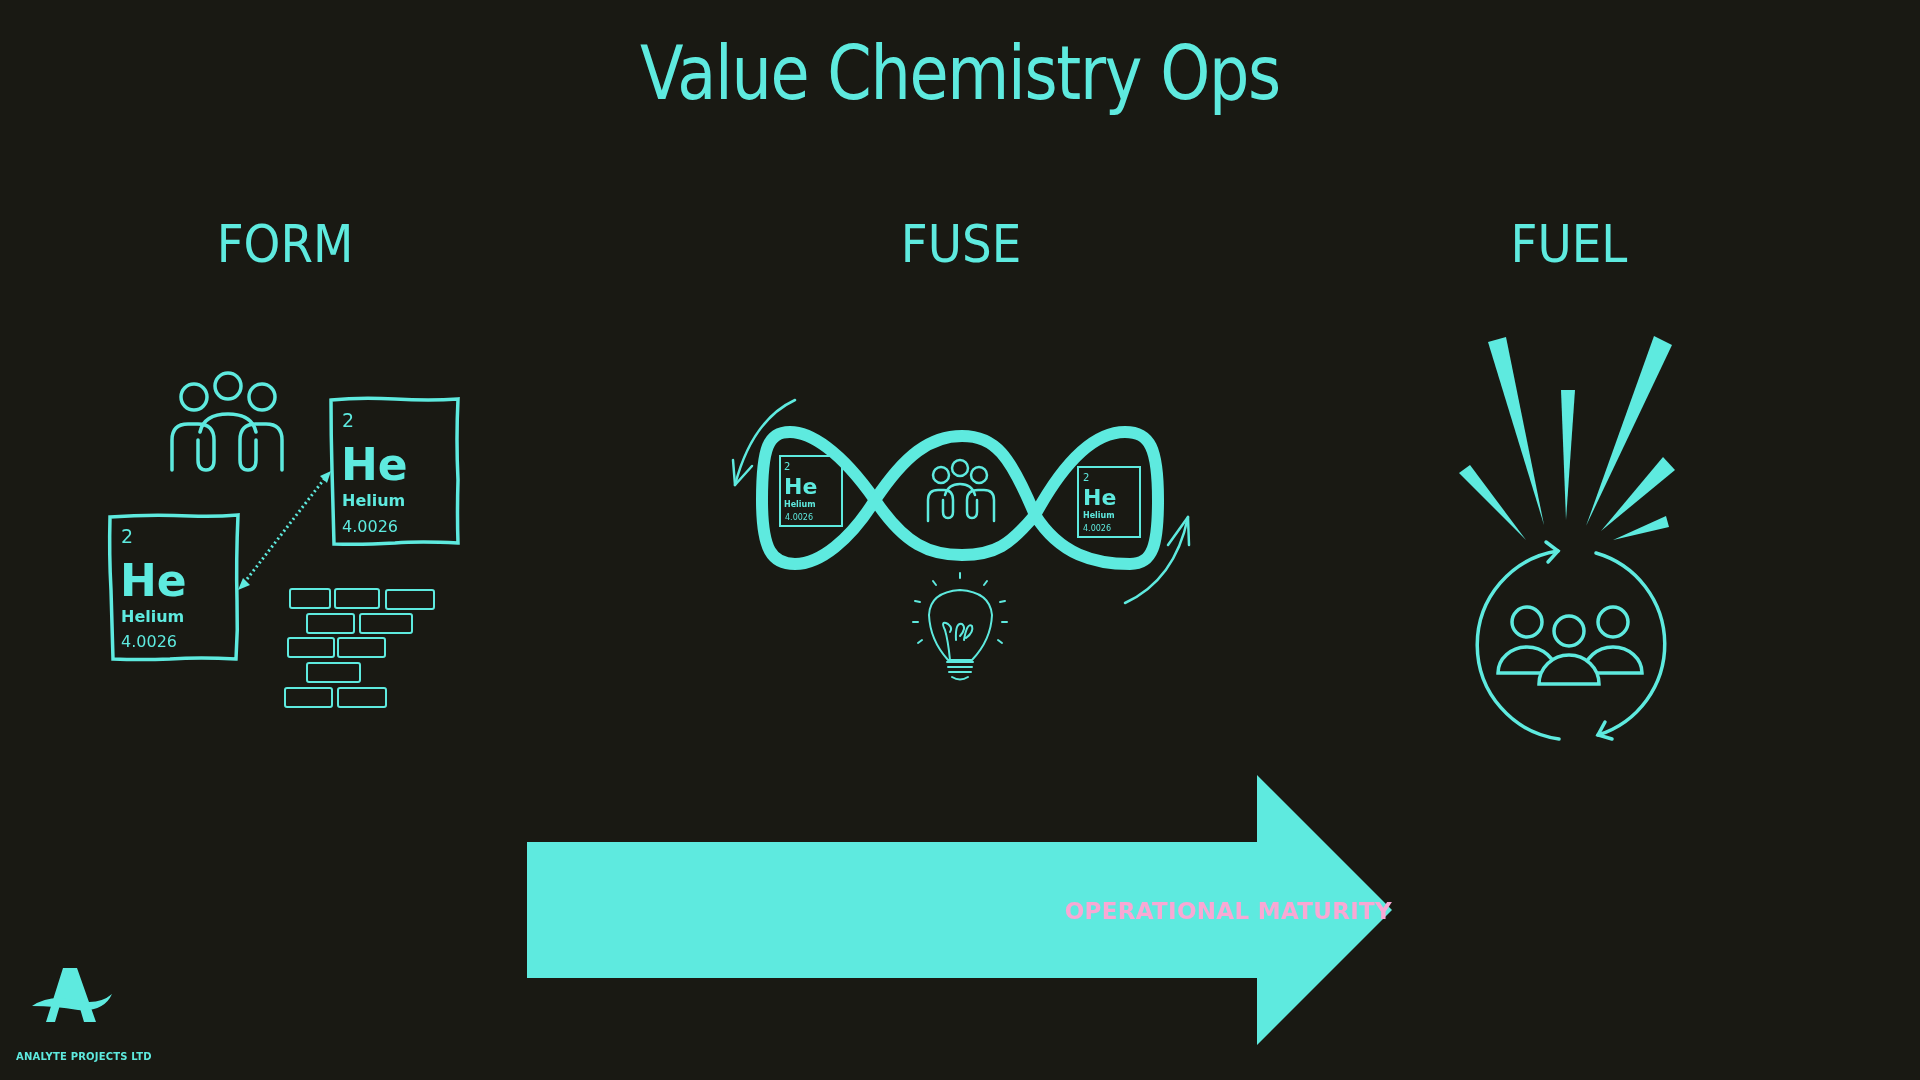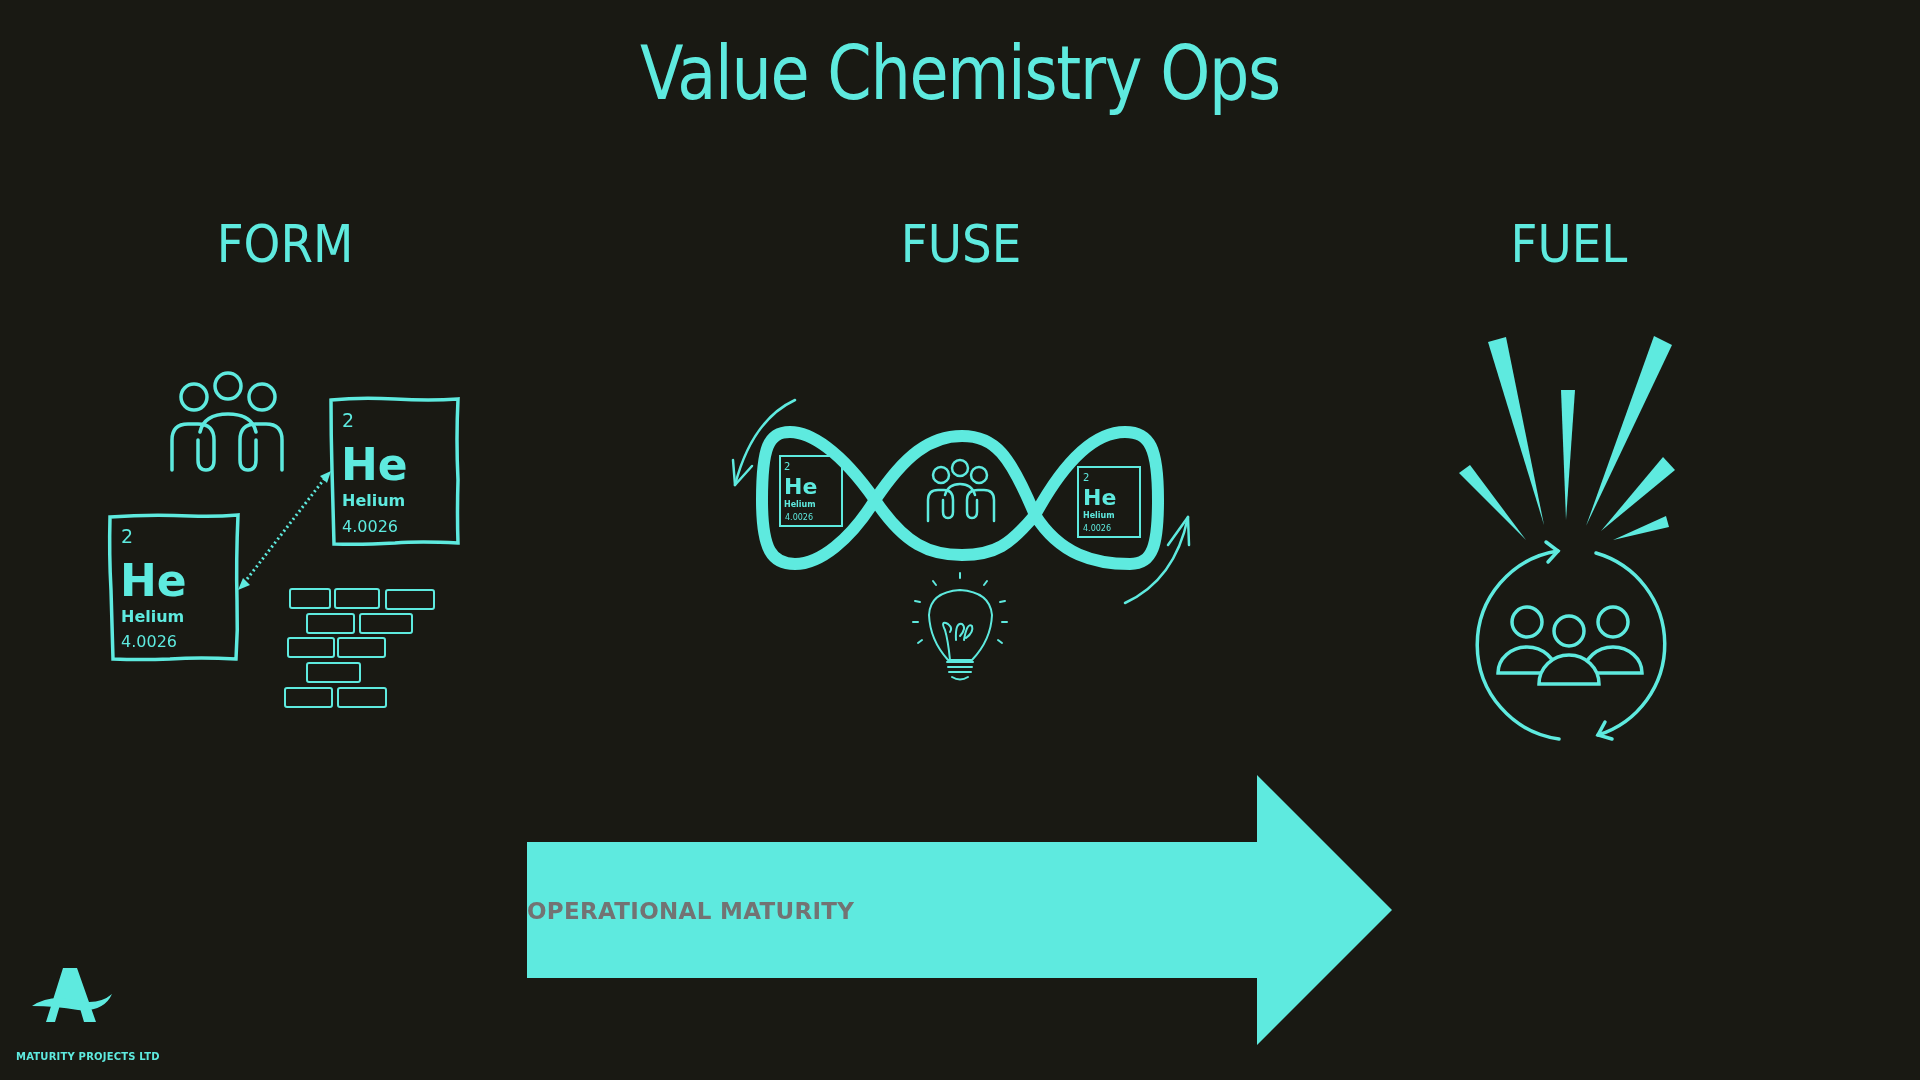--- a/index.html
+++ b/index.html
@@ -17,22 +17,22 @@
     transform: scaleX(0.86); transform-origin: 960px 0;
   }
   .stage-label {
     top: 214px; width: 300px; text-align: center;
     color: #5eeadf; font-size: 52px;
     font-family: "DejaVu Sans", sans-serif;
     transform: scaleX(0.9);
   }
   svg.scene { position: absolute; left: 0; top: 0; }
   .arrow-label {
-    left: 527px; width: 865px; top: 898px; text-align: left;
-    color: #737373; font-size: 23px; font-weight: bold;
+    left: 527px; width: 865px; top: 898px; text-align: right;
+    color: #f9a8d4; font-size: 23px; font-weight: bold;
     font-family: "DejaVu Sans", sans-serif; letter-spacing: 0.3px;
   }
   .footer-text {
     left: 16px; top: 1051px; color: #5eeadf; font-size: 10px; font-weight: bold;
     font-family: "DejaVu Sans", sans-serif; letter-spacing: 0.2px;
   }
   .el-text { fill: #5eeadf; font-family: "DejaVu Sans", sans-serif; }
 </style>
 </head>
 <body>
@@ -166,13 +166,13 @@
 
   <polygon points="527,842 1257,842 1257,775 1392,910 1257,1045 1257,978 527,978" fill="#5eeadf"></polygon>
 
   <g fill="#5eeadf">
     <polygon points="63,968 77,968 96,1022 84,1022 79,1005 60,1005 55,1022 46,1022"></polygon>
     <path d="M32,1006 Q50,994 75,1000 Q98,1006 112,994 Q104,1012 78,1010 Q55,1006 32,1006 Z"></path>
   </g>
 </svg>
 
 <div class="abs arrow-label">OPERATIONAL MATURITY</div>
-<div class="abs footer-text">MATURITY PROJECTS LTD</div>
+<div class="abs footer-text">ANALYTE PROJECTS LTD</div>
 
 </body></html>

